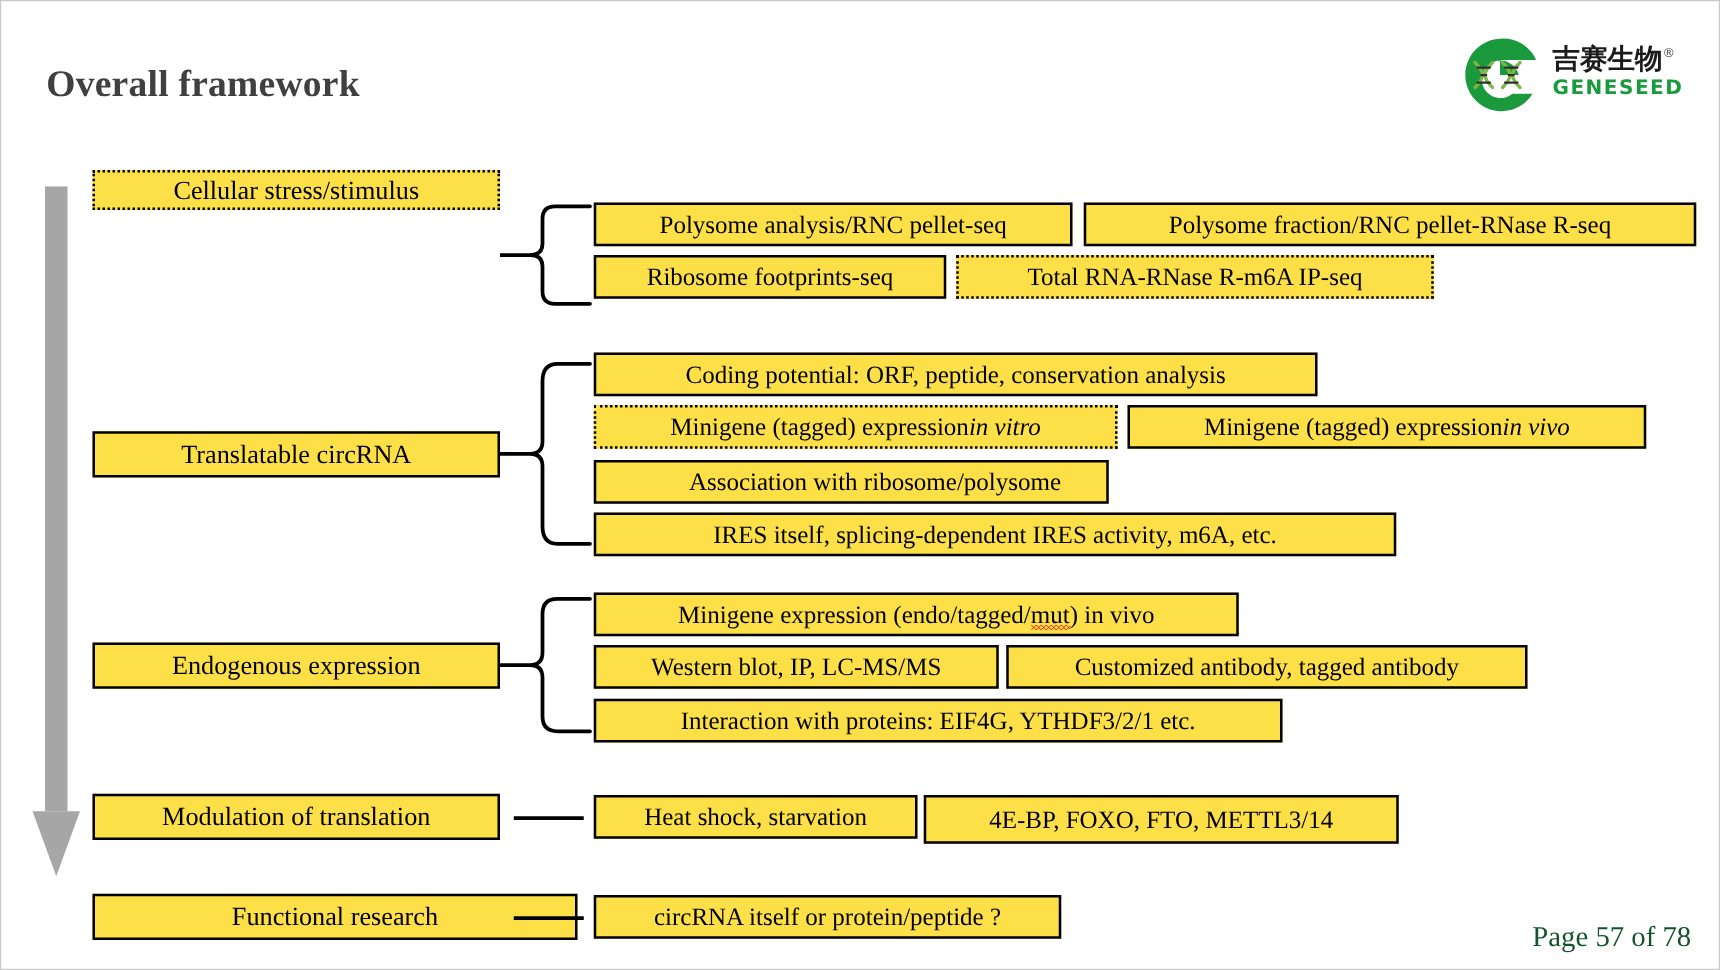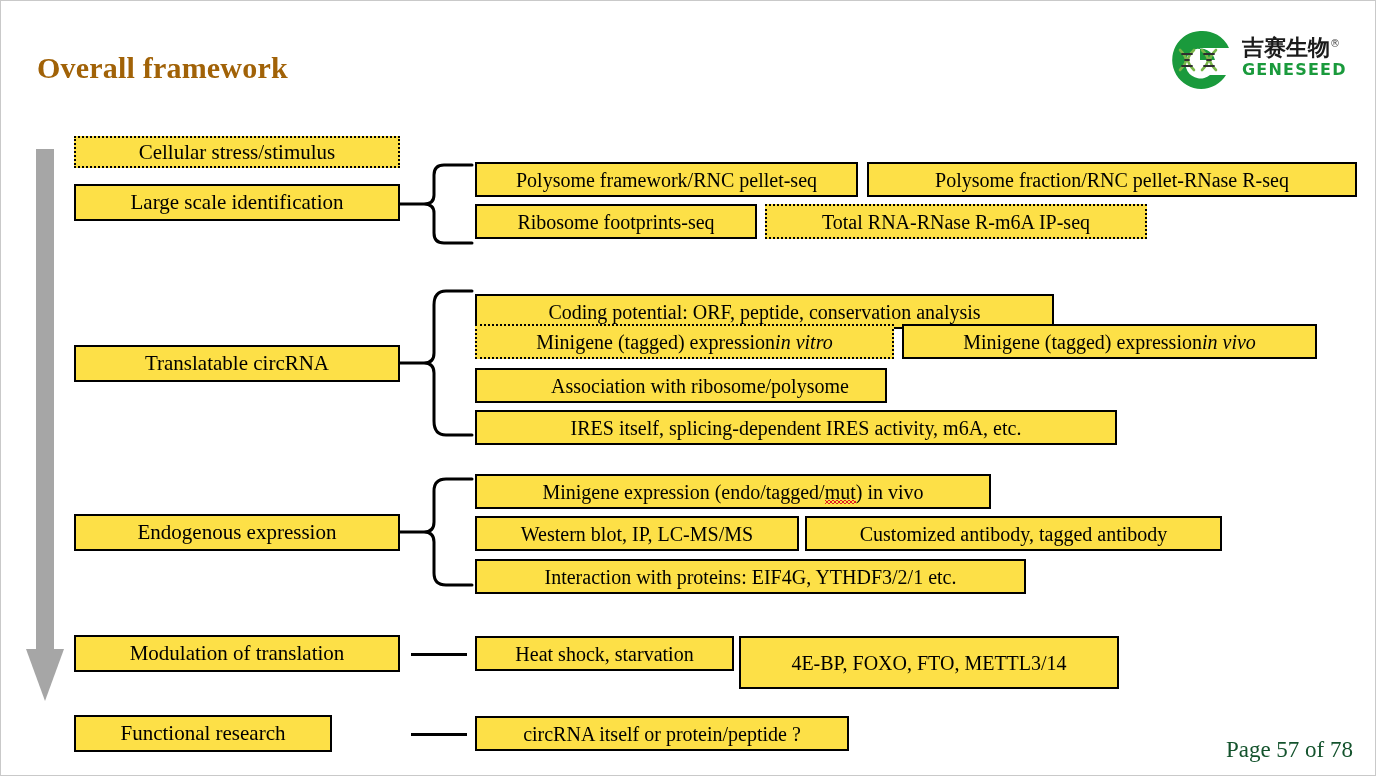--- a/index.html
+++ b/index.html
@@ -20,21 +20,21 @@
     overflow: hidden;
   }
 
   
   #title {
     position: absolute;
     left: 36px;
     top: 50px;
     font-size: 30px;
     font-weight: bold;
-    color: #a16207;
+    color: #404040;
     letter-spacing: 0.2px;
     white-space: nowrap;
   }
 
   
   #logo {
     position: absolute;
     left: 1163px;
     top: 26px;
     width: 200px;
@@ -181,57 +181,56 @@
     </div>
   </div>
 
   <svg id="down-arrow" viewBox="0 0 40 552">
     <rect x="11" y="0" width="18" height="500" fill="#a6a6a6"></rect>
     <polygon points="20,552 1,500 39,500" fill="#a6a6a6"></polygon>
   </svg>
 
   <div class="box stage dotted" style="left:73px; top:135px; width:326px; height:32px;">Cellular stress/stimulus</div>
 
-  <div class="box stage" style="left:73px; top:183px; width:326px; height:37px;">Large scale identification</div>
 
   <div class="box stage" style="left:73px; top:344px; width:326px; height:37px;">Translatable circRNA</div>
 
   <div class="box stage" style="left:73px; top:513px; width:326px; height:37px;">Endogenous expression</div>
 
   <div class="box stage" style="left:73px; top:634px; width:326px; height:37px;">Modulation of translation</div>
 
-  <div class="box stage" style="left:73px; top:714px; width:258px; height:37px;">Functional research</div>
+  <div class="box stage" style="left:73px; top:714px; width:388px; height:37px;">Functional research</div>
 
   <svg class="connector" style="left:399px; top:158px; width:76px; height:90px;" viewBox="0 0 76 90">
     <path d="M0 45 L24 45 M24 45 Q34 45 34 36 L34 16 Q34 6 44 6 L72 6
              M24 45 Q34 45 34 54 L34 74 Q34 84 44 84 L72 84" fill="none" stroke="#000" stroke-width="3" stroke-linecap="round" stroke-linejoin="round"></path>
   </svg>
 
   <svg class="connector" style="left:399px; top:282px; width:76px; height:160px;" viewBox="0 0 76 160">
     <path d="M0 80 L24 80 M24 80 Q34 80 34 70 L34 22 Q34 8 46 8 L72 8
              M24 80 Q34 80 34 90 L34 138 Q34 152 46 152 L72 152" fill="none" stroke="#000" stroke-width="3" stroke-linecap="round" stroke-linejoin="round"></path>
   </svg>
 
   <svg class="connector" style="left:399px; top:472px; width:76px; height:118px;" viewBox="0 0 76 118">
     <path d="M0 59 L24 59 M24 59 Q34 59 34 49 L34 18 Q34 6 46 6 L72 6
              M24 59 Q34 59 34 69 L34 100 Q34 112 46 112 L72 112" fill="none" stroke="#000" stroke-width="3" stroke-linecap="round" stroke-linejoin="round"></path>
   </svg>
 
   <div class="dash" style="left:410px; top:652px; width:56px;"></div>
   <div class="dash" style="left:410px; top:732px; width:56px;"></div>
 
-  <div class="box" style="left:474px; top:161px; width:383px; height:35px;">Polysome framework/RNC pellet-seq</div>
+  <div class="box" style="left:474px; top:161px; width:383px; height:35px;">Polysome analysis/RNC pellet-seq</div>
 
   <div class="box" style="left:866px; top:161px; width:490px; height:35px;">Polysome fraction/RNC pellet-RNase R-seq</div>
 
   <div class="box" style="left:474px; top:203px; width:282px; height:35px;">Ribosome footprints-seq</div>
 
   <div class="box dotted" style="left:764px; top:203px; width:382px; height:35px;">Total RNA-RNase R-m6A IP-seq</div>
 
-  <div class="box" style="left:474px; top:281px; width:579px; height:35px;margin-top:12px;">Coding potential: ORF, peptide, conservation analysis</div>
+  <div class="box" style="left:474px; top:281px; width:579px; height:35px;">Coding potential: ORF, peptide, conservation analysis</div>
 
   <div class="box dotted" style="left:474px; top:323px; width:419px; height:35px;">
       <span>Minigene (tagged) expression </span>
       <i>in vitro</i>
     </div>
 
   <div class="box" style="left:901px; top:323px; width:415px; height:35px;">
       <span>Minigene (tagged) expression </span>
       <i>in vivo</i>
     </div>
@@ -247,19 +246,19 @@
     </div>
 
   <div class="box" style="left:474px; top:515px; width:324px; height:35px;">Western blot, IP, LC-MS/MS</div>
 
   <div class="box" style="left:804px; top:515px; width:417px; height:35px;">Customized antibody, tagged antibody</div>
 
   <div class="box" style="left:474px; top:558px; width:551px; height:35px;">Interaction with proteins: EIF4G, YTHDF3/2/1 etc.</div>
 
   <div class="box" style="left:474px; top:635px; width:259px; height:35px;">Heat shock, starvation</div>
 
-  <div class="box" style="left:738px; top:635px; width:380px; height:53px;">4E-BP, FOXO, FTO, METTL3/14</div>
+  <div class="box" style="left:738px; top:635px; width:380px; height:39px;">4E-BP, FOXO, FTO, METTL3/14</div>
 
   <div class="box" style="left:474px; top:715px; width:374px; height:35px;">circRNA itself or protein/peptide ?</div>
 
   <div id="page-number">Page 57 of 78</div>
 
 </div>
 
 </body></html>

